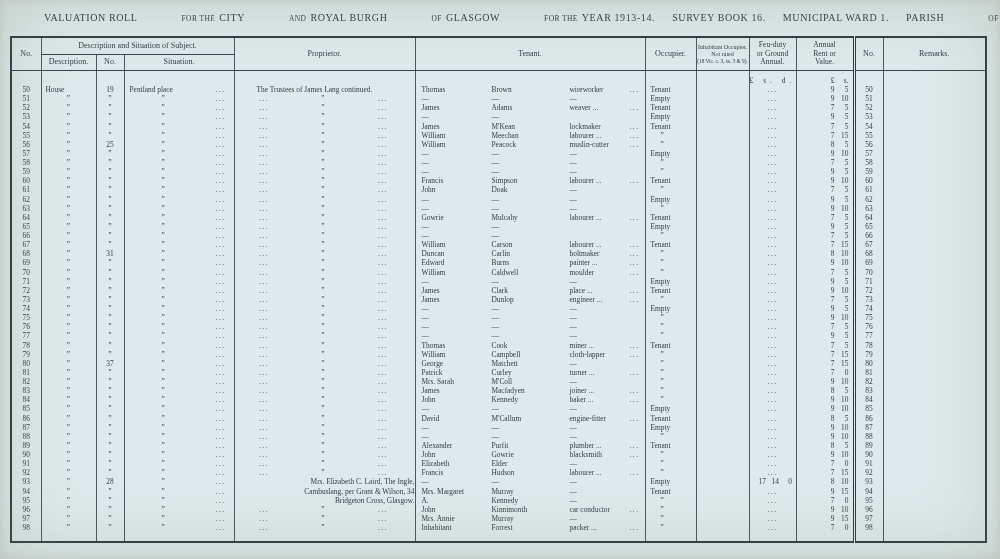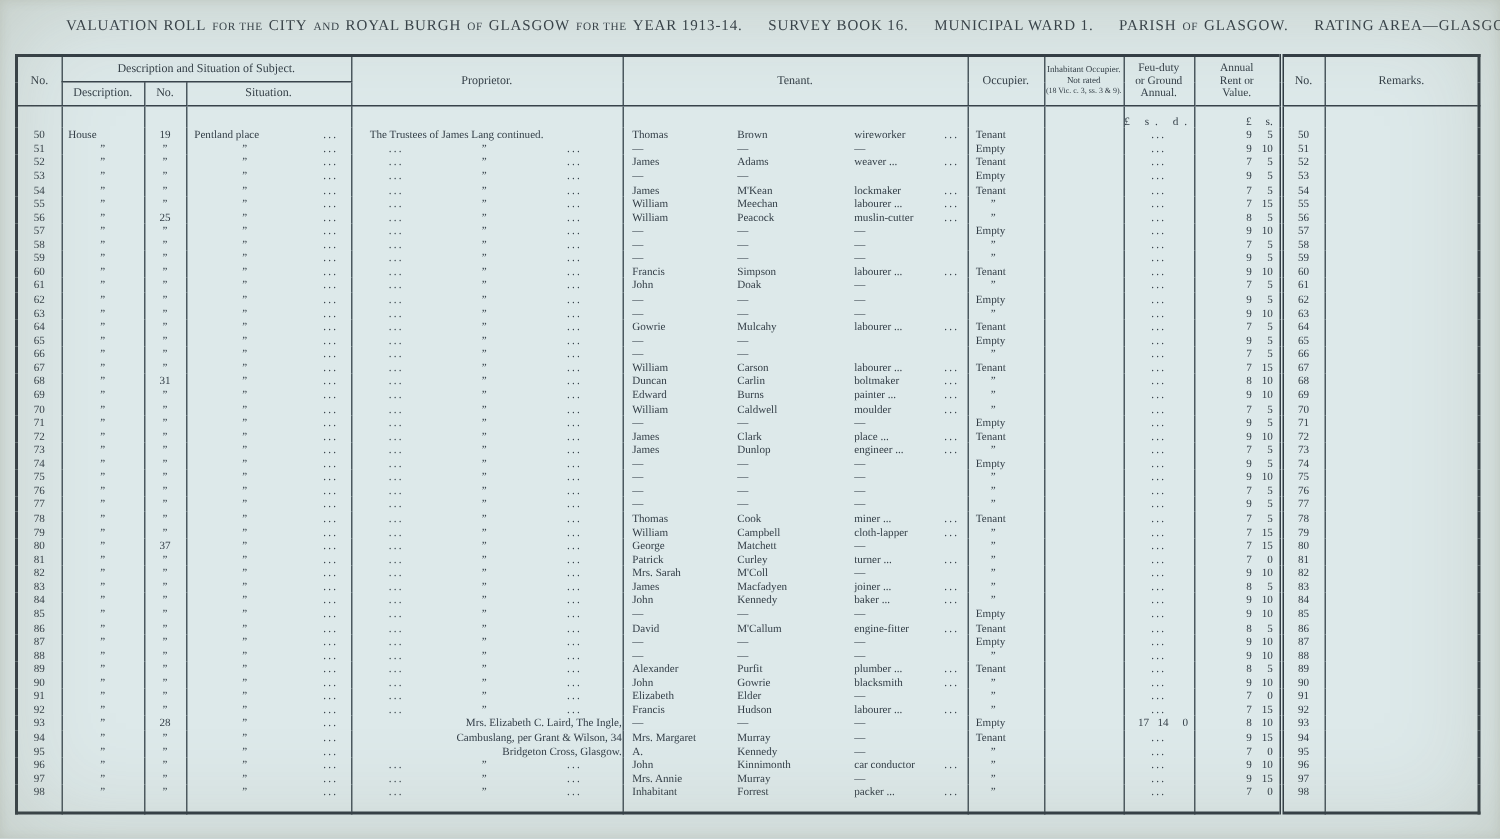--- a/index.html
+++ b/index.html
@@ -3,21 +3,21 @@
 <meta charset="utf-8">
 <style>
   html,body{margin:0;padding:0;background:#c8d2d1;}
   .page{position:relative;width:1000px;height:559px;background:#dde9ea;overflow:hidden;
         font-family:"Liberation Serif","DejaVu Serif",serif;color:#333e47;}
   .page::after{content:"";position:absolute;inset:0;pointer-events:none;
         box-shadow:inset 0 0 70px rgba(125,125,100,.28), inset 0 0 8px rgba(120,120,95,.18);}
   
   .title{position:absolute;left:44px;top:7px;right:13px;display:flex;align-items:baseline;white-space:nowrap;}
   .seg{font-size:10px;letter-spacing:.6px;margin-right:4px;}
-  .seg.sm{font-size:7.5px;letter-spacing:.4px;}
+  .seg.sm{font-size:7.5px;letter-spacing:.4px;margin-left:40px;}
   .seg.gap{margin-left:13px;}
   
   table.vr{position:absolute;left:10px;top:36px;width:975px;border-collapse:collapse;table-layout:fixed;
         border:2px solid #313c44;}
   .vr th,.vr td{padding:0;overflow:hidden;white-space:nowrap;font-weight:normal;}
   .vr thead th{border-left:1px solid #4b585f;border-bottom:1.4px solid #38434b;
         font-size:8px;line-height:1.3;text-align:center;vertical-align:middle;}
   .vr thead tr.h1 th{height:16px;} .vr thead tr.h2 th{height:15px;}
   .vr thead tr.cur td{border-left:1px solid #4b585f;border-bottom:none;height:14px;font-size:7.5px;vertical-align:bottom;}
   .inhab-h div{font-size:6px;line-height:1.15;}
@@ -25,21 +25,21 @@
   .feu-h div,.rent-h div{line-height:1.18;font-size:7.6px;}
   .vr tbody td{border-left:1px solid #4b585f;font-size:7.4px;line-height:9.12px;height:9.12px;vertical-align:top;}
   .vr tbody tr{height:9.12px;}
   .vr .no2{border-left:3px double #313c44 !important;}
   .no1,.hno,.no2{text-align:center;}
   .desc .txt{padding-left:4px;} .desc .dit{display:block;text-align:center;}
   .sit{position:relative;} .sit .s1{padding-left:5px;} .sit .s1.dit2{padding-left:37px;}
   .sit .dots,.tdots,.pd,.fdots{letter-spacing:1.5px;}
   .sit .dots{position:absolute;right:8px;top:0;}
   .prop .pd{display:inline-block;width:33%;text-align:center;}
-  .prop .ptxt{padding-left:12px;} .prop .ptxt.ctr{display:block;text-align:right;padding-left:0;}
+  .prop .ptxt{padding-left:22px;} .prop .ptxt.ctr{display:block;text-align:right;padding-left:0;}
   .ten{position:relative;}
   .ten .t1{display:inline-block;width:70px;padding-left:6px;vertical-align:top;}
   .ten .t2{display:inline-block;width:78px;vertical-align:top;}
   .ten .oc{display:inline-block;vertical-align:top;}
   .ten .tdots{position:absolute;right:5px;top:0;}
   .occ .v{display:inline-block;padding-left:5px;} .occ .odit{padding-left:15px;}
   .feu{text-align:center;} .feu .f3{display:inline-block;width:13px;text-align:right;}
   .rent .rp{display:inline-block;width:38px;text-align:right;}
   .rent .rs{display:inline-block;width:14px;text-align:right;}
   .cur .rent .rp,.cur .rent .rs,.cur .feu .f3{font-size:7.6px;}

